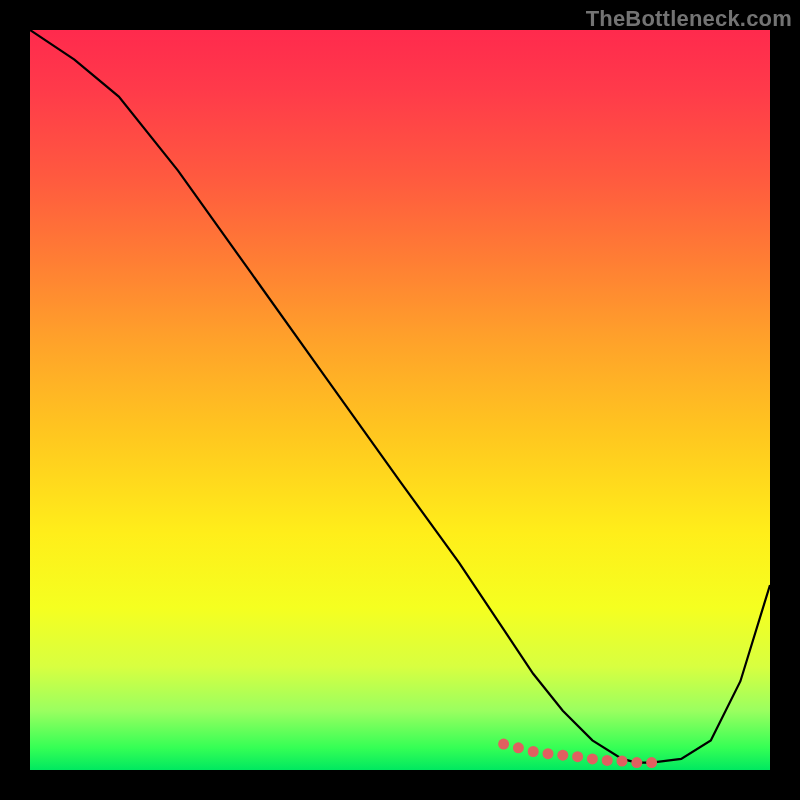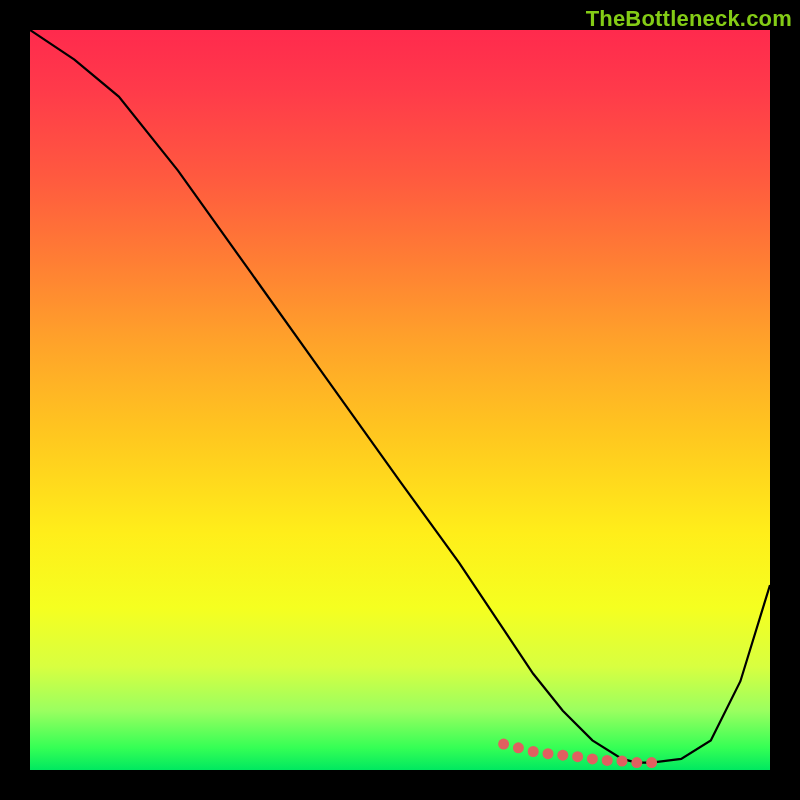--- a/index.html
+++ b/index.html
@@ -28,21 +28,21 @@
       #d8ff40 86%,
       #9aff60 92%,
       #35ff55 97%,
       #00e860 100%
     );
   }
   .watermark {
     position: absolute;
     top: 6px;
     right: 8px;
-    color: #84cc16;
+    color: #737373;
     font-size: 22px;
     font-weight: bold;
     z-index: 10;
     letter-spacing: 0.2px;
   }
   svg.curve {
     position: absolute;
     left: 0; top: 0;
     width: 100%;
     height: 100%;

